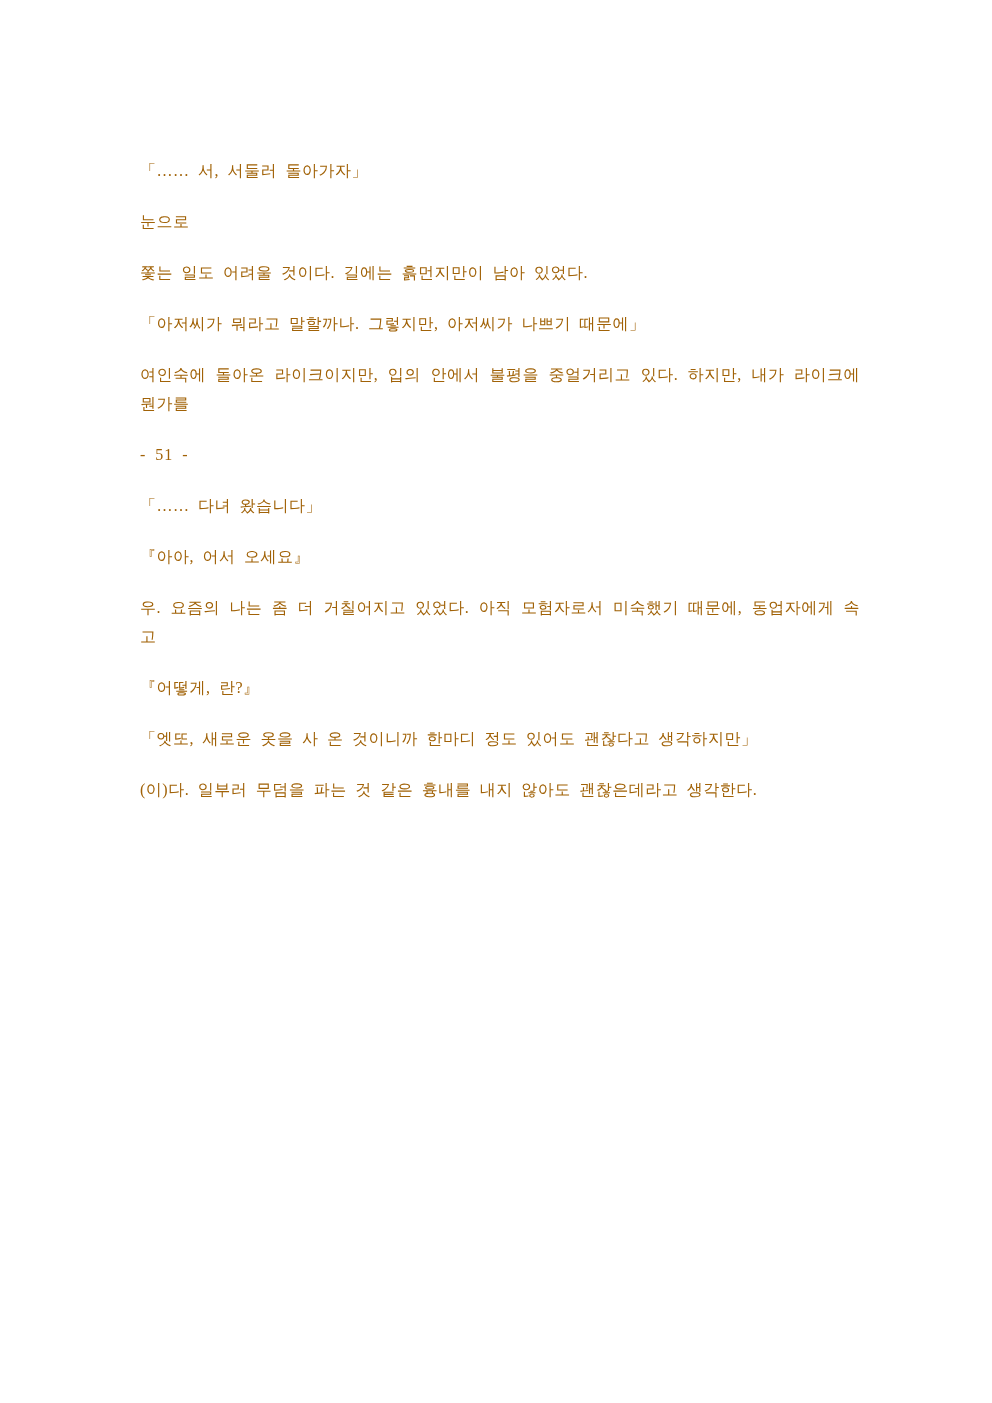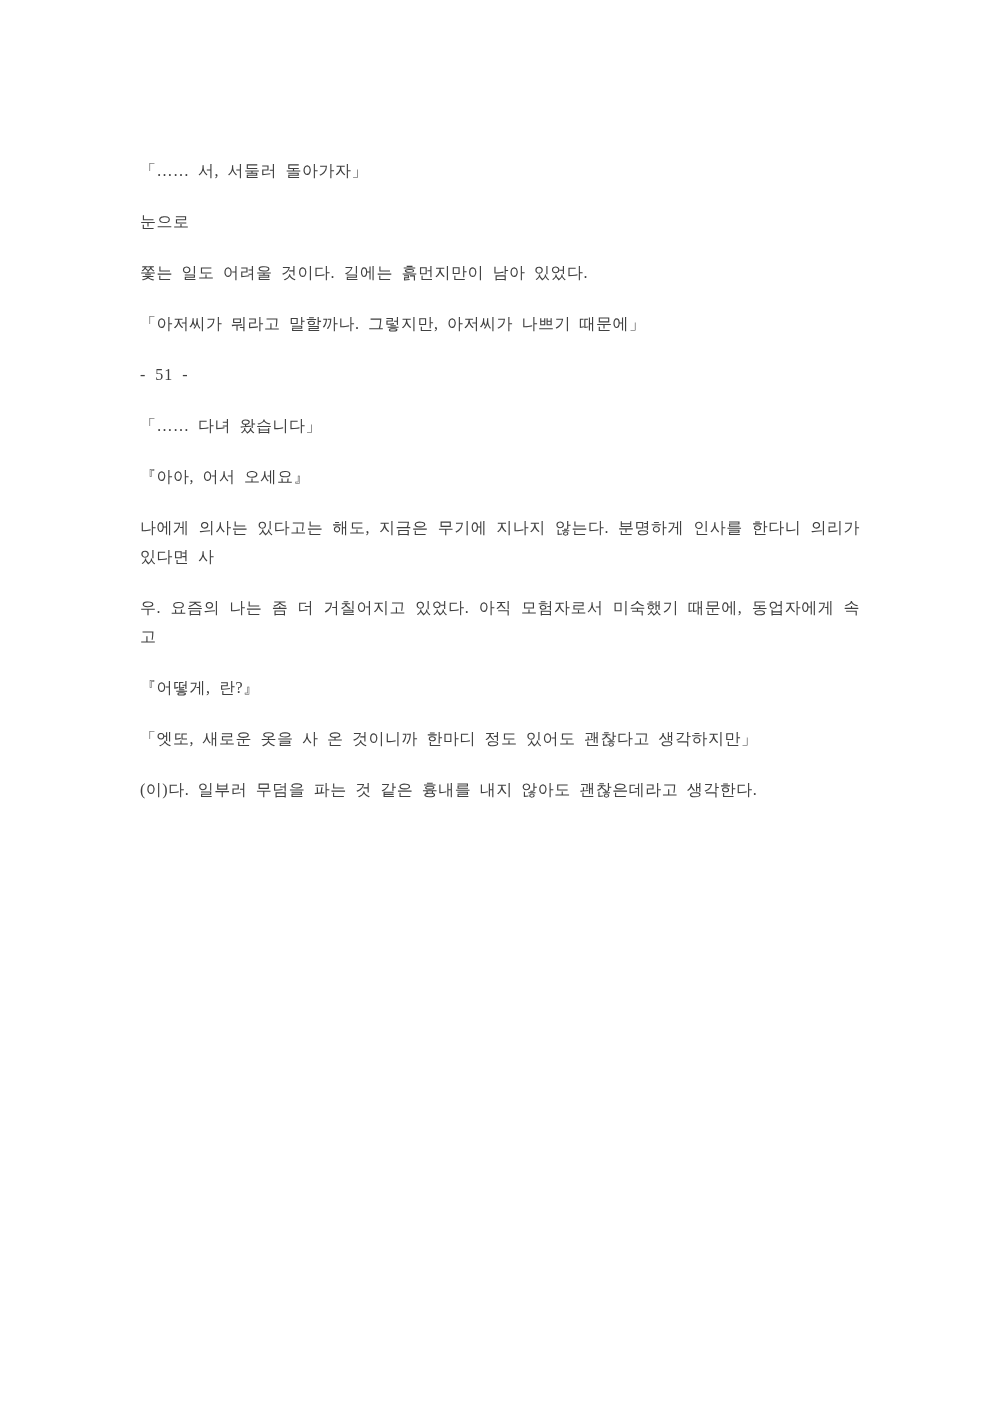--- a/index.html
+++ b/index.html
@@ -8,21 +8,21 @@
     background: #ffffff;
   }
   .page {
     position: relative;
     width: 992px;
     height: 1403px;
     margin: 0 auto;
     background: #ffffff;
     overflow: hidden;
     font-family: "Liberation Serif", "DejaVu Serif", serif;
-    color: #404040;
+    color: #a16207;
   }
   .doc-body {
     position: absolute;
     top: 156px;
     left: 140px;
     width: 720px;
   }
   .para {
     margin: 0 0 22px 0;
   }
@@ -52,32 +52,32 @@
       </div>
       <div class="para" data-name="paragraph">
         <div class="line" data-name="text-line">눈으로</div>
       </div>
       <div class="para" data-name="paragraph">
         <div class="line" data-name="text-line">쫓는 일도 어려울 것이다. 길에는 흙먼지만이 남아 있었다.</div>
       </div>
       <div class="para" data-name="paragraph">
         <div class="line" data-name="text-line">「아저씨가 뭐라고 말할까나. 그렇지만, 아저씨가 나쁘기 때문에」</div>
       </div>
+      <div class="para" data-name="paragraph">
+        <div class="line fill" data-name="text-line">여인숙에 돌아온 라이크이지만, 입의 안에서 불평을 중얼거리고 있다. 하지만, 내가 라이크에</div>
+        <div class="line" data-name="text-line">뭔가를</div>
+      </div>
       <div class="para" data-name="page-number">
         <div class="line" data-name="text-line">- 51 -</div>
       </div>
       <div class="para" data-name="paragraph">
         <div class="line" data-name="text-line">「…… 다녀 왔습니다」</div>
       </div>
       <div class="para" data-name="paragraph">
         <div class="line" data-name="text-line">『아아, 어서 오세요』</div>
-      </div>
-      <div class="para" data-name="paragraph">
-        <div class="line fill" data-name="text-line">나에게 의사는 있다고는 해도, 지금은 무기에 지나지 않는다. 분명하게 인사를 한다니 의리가</div>
-        <div class="line" data-name="text-line">있다면 사</div>
       </div>
       <div class="para" data-name="paragraph">
         <div class="line fill" data-name="text-line">우. 요즘의 나는 좀 더 거칠어지고 있었다. 아직 모험자로서 미숙했기 때문에, 동업자에게 속</div>
         <div class="line" data-name="text-line">고</div>
       </div>
       <div class="para" data-name="paragraph">
         <div class="line" data-name="text-line">『어떻게, 란?』</div>
       </div>
       <div class="para" data-name="paragraph">
         <div class="line" data-name="text-line">「엣또, 새로운 옷을 사 온 것이니까 한마디 정도 있어도 괜찮다고 생각하지만」</div>

